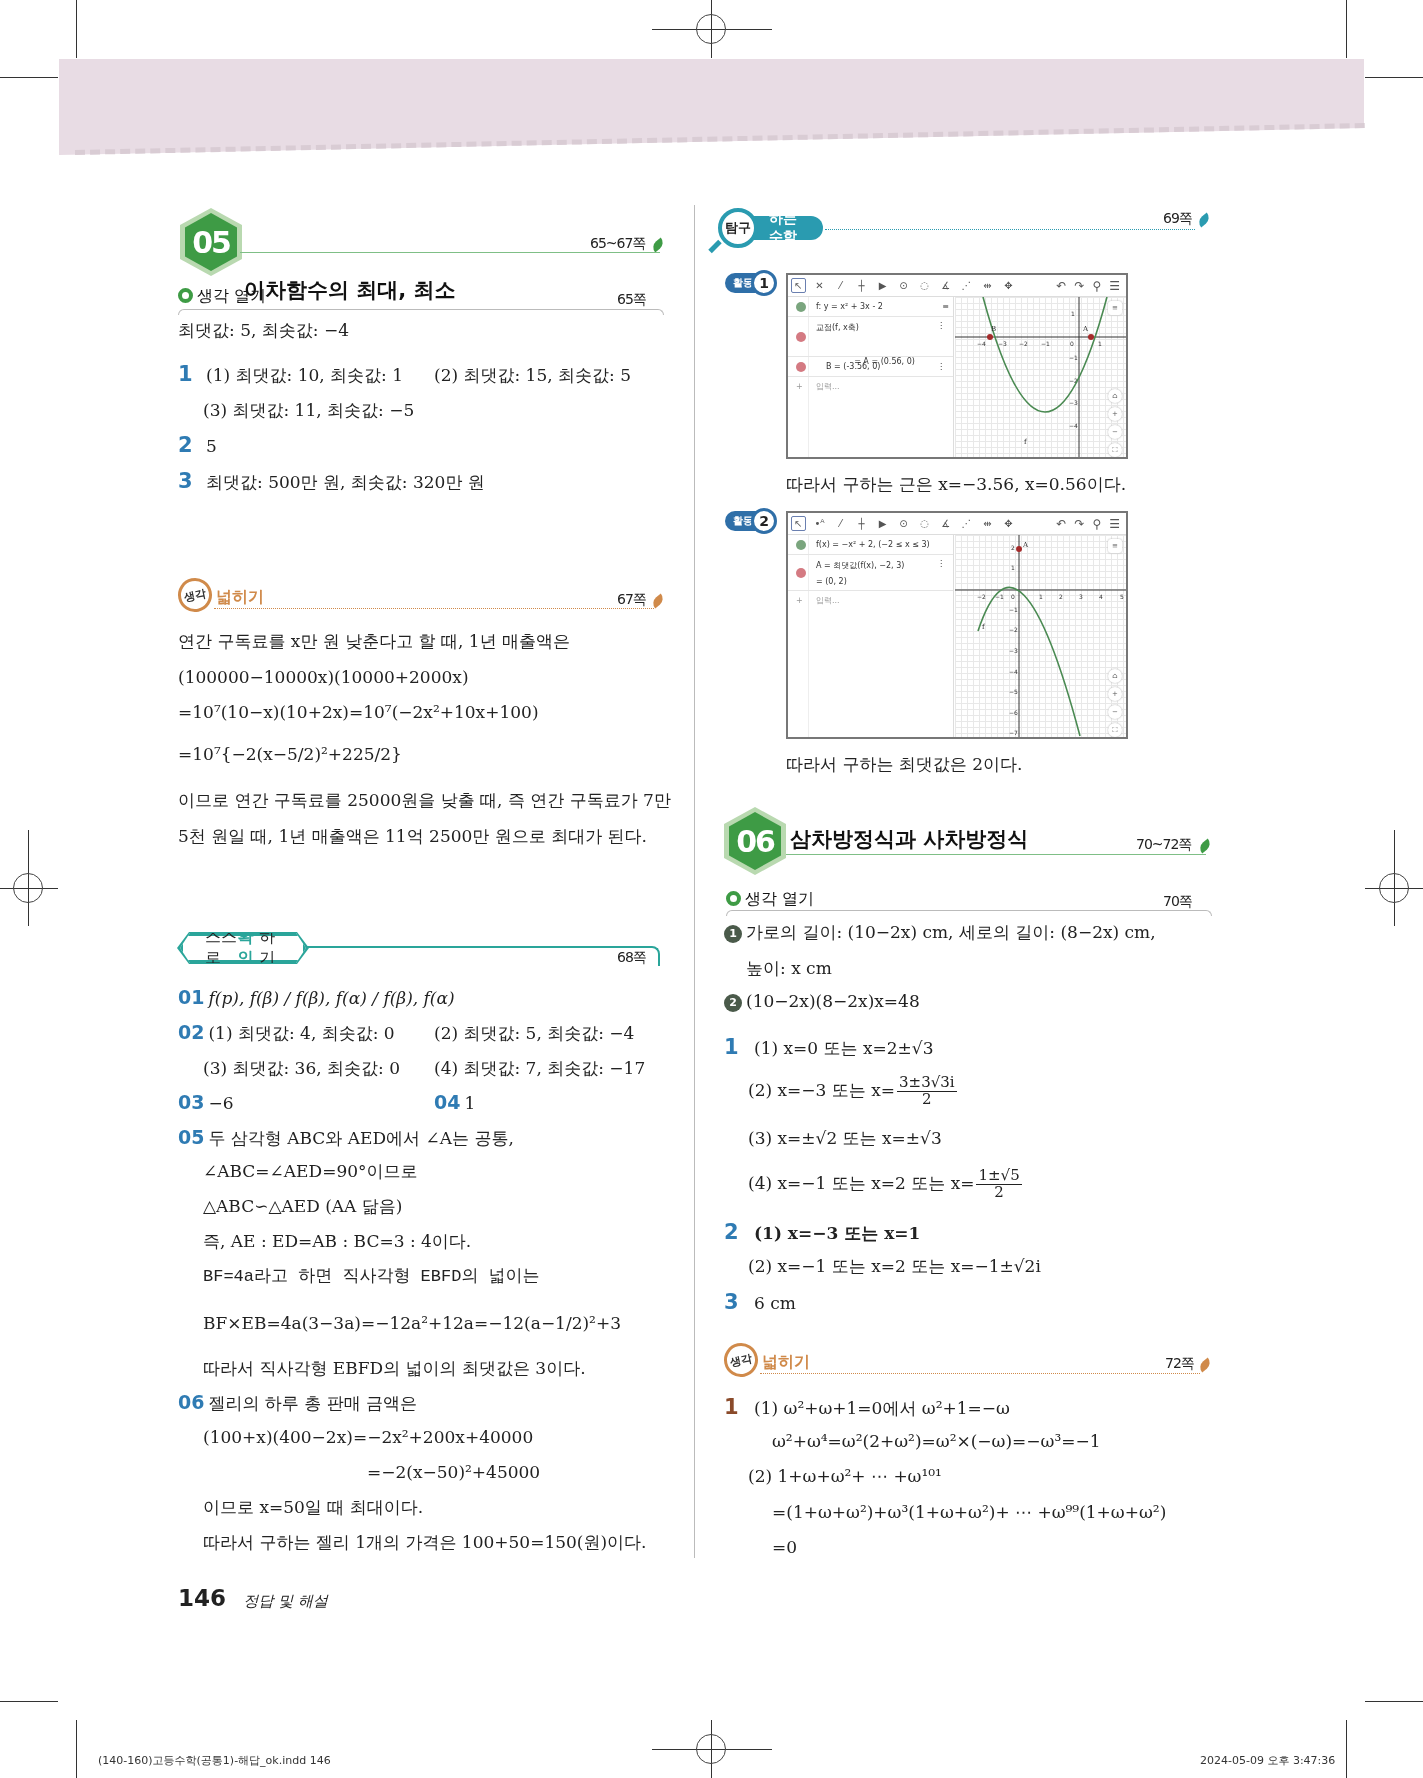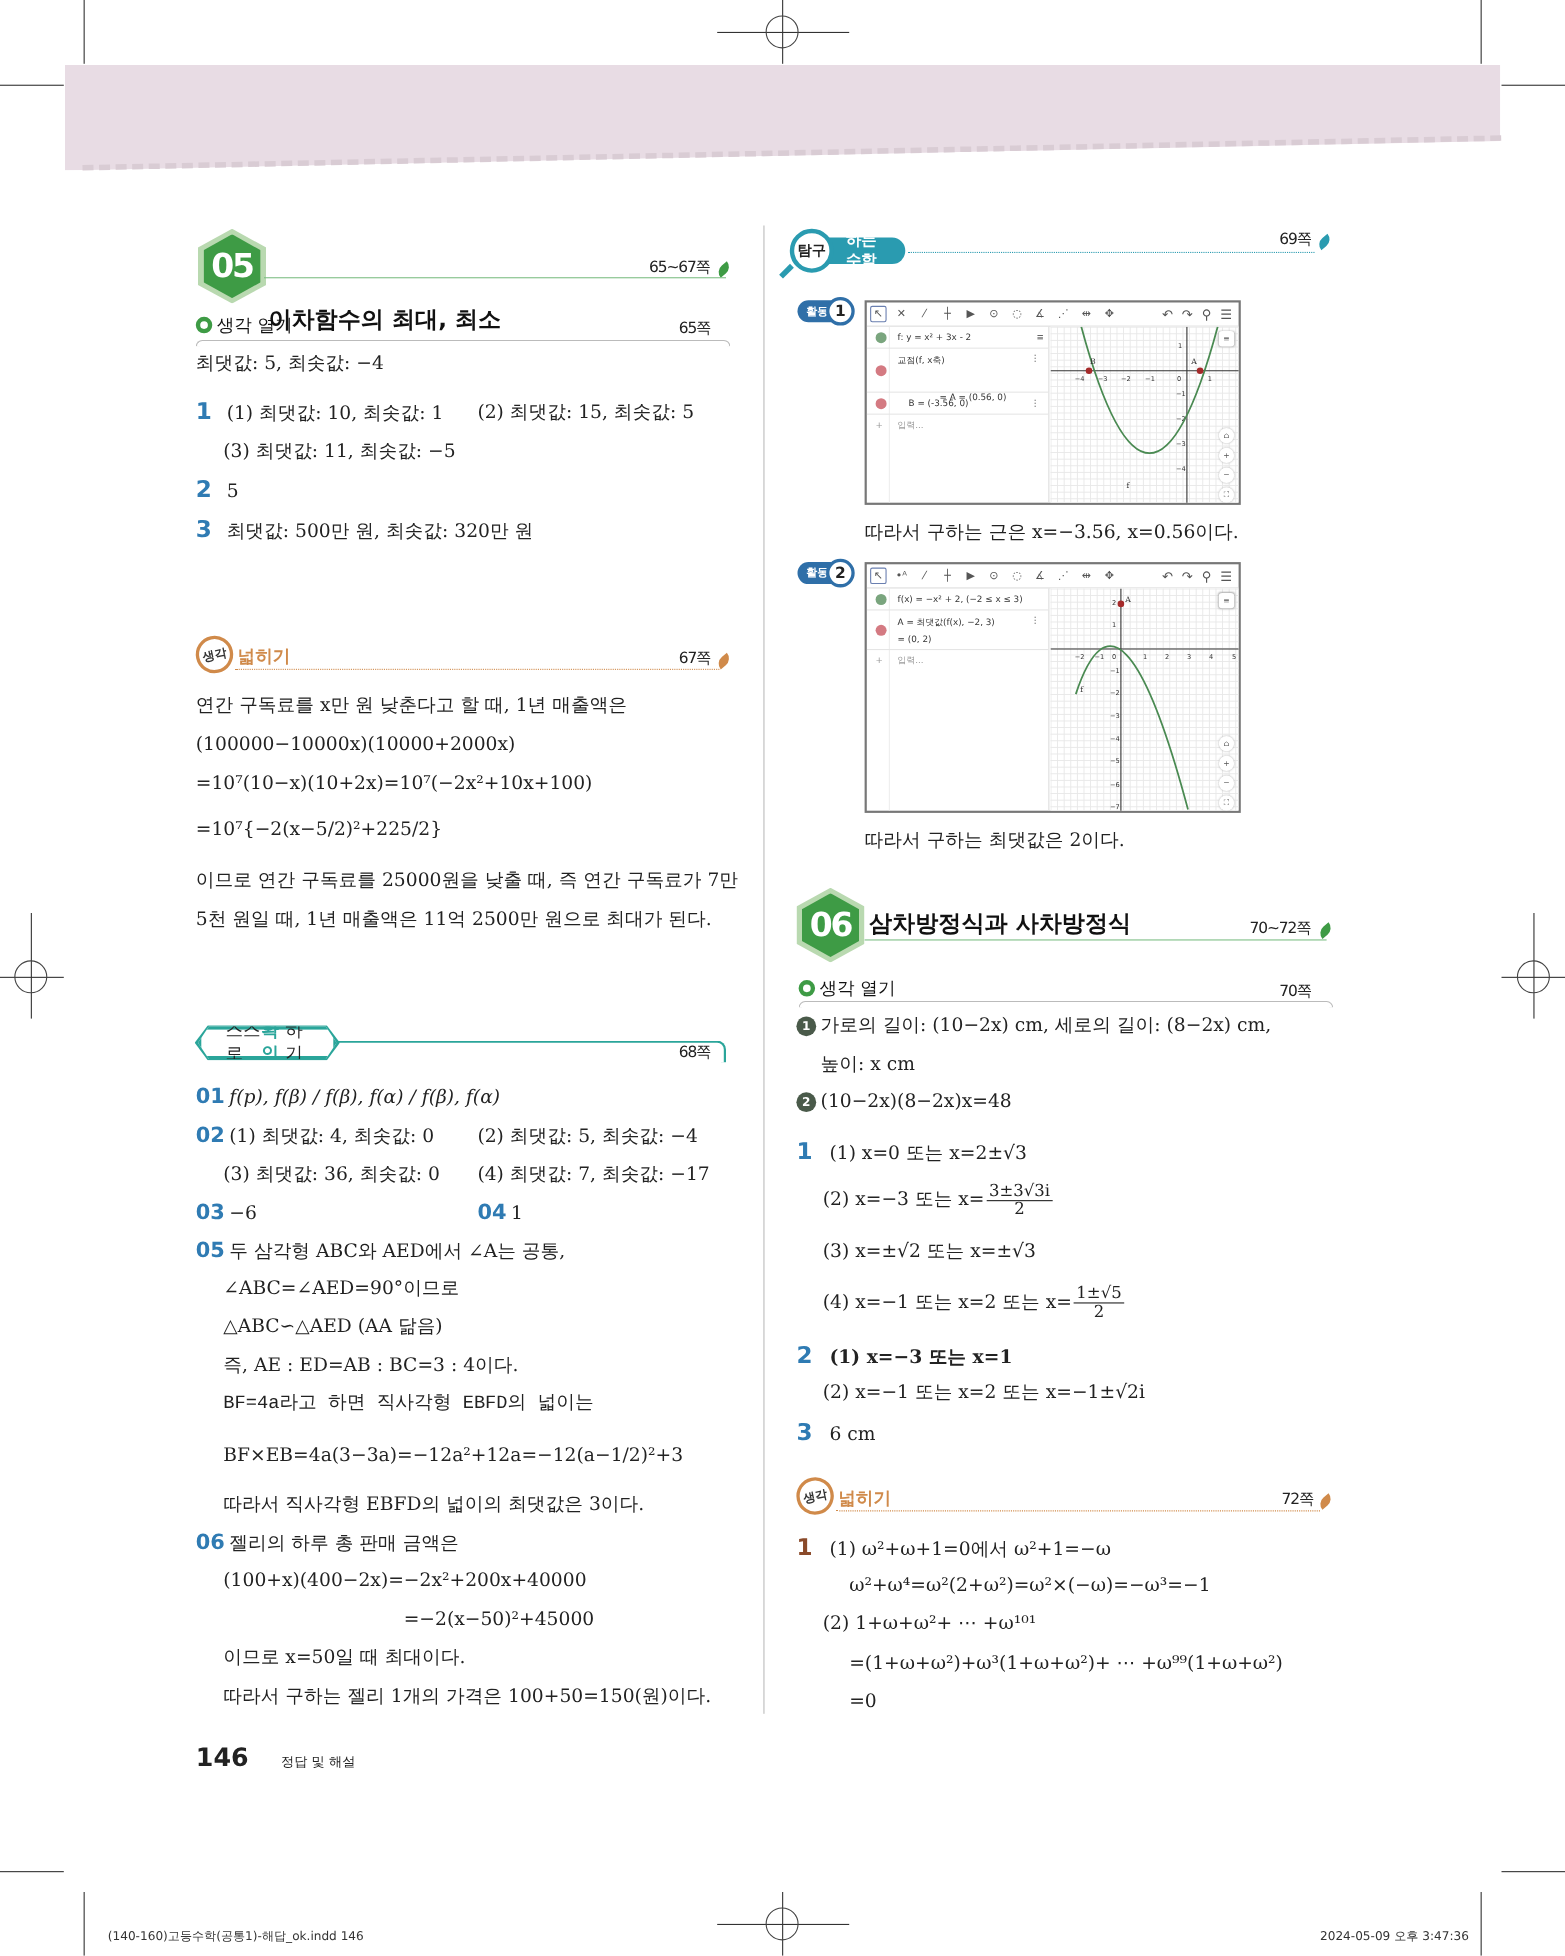--- a/index.html
+++ b/index.html
@@ -167,21 +167,21 @@
 <div class="line" style="left:178px;top:1393px;">
   <span class="qnum">06</span><span>젤리의 하루 총 판매 금액은</span>
 </div>
 <div class="line" style="left:203px;top:1429px;">(100+x)(400−2x)=−2x²+200x+40000</div>
 <div class="line" style="left:367px;top:1464px;">=−2(x−50)²+45000</div>
 <div class="line" style="left:203px;top:1499px;">이므로 x=50일 때 최대이다.</div>
 <div class="line" style="left:203px;top:1534px;">따라서 구하는 젤리 1개의 가격은 100+50=150(원)이다.</div>
 
 <div class="line" style="left:178px;top:1587px;">
   <span class="sans" style="font-weight:bold;font-size:23px;">146</span>
-  <span class="sans" style="font-size:12px;margin-left:24px;">정답 및 해설</span>
+  <span class="sans" style="font-size:15px;margin-left:12px;font-style:italic;">정답 및 해설</span>
 </div>
 
 <div class="explore-pill" style="left:733px;top:216px;width:90px;">
   <span>하는 수학</span>
 </div>
 <div class="explore-circle" style="left:718px;top:208px;">탐구</div>
 <div class="abs" style="left:708px;top:244px;width:14px;height:5px;background:#2a9bb0;transform:rotate(-45deg);"></div>
 <div class="abs" style="left:825px;top:229px;width:370px;border-top:1px dotted #2a9bb0;"></div>
 <div class="line pageref" style="left:1163px;top:211px;">69쪽</div>
 <div class="leaf" style="left:1197px;top:216px;background:#2a9bb0;"></div>

